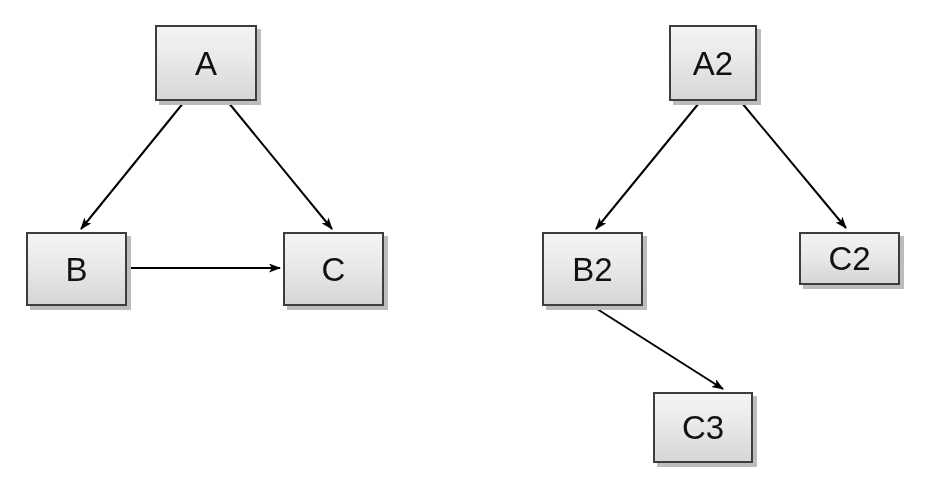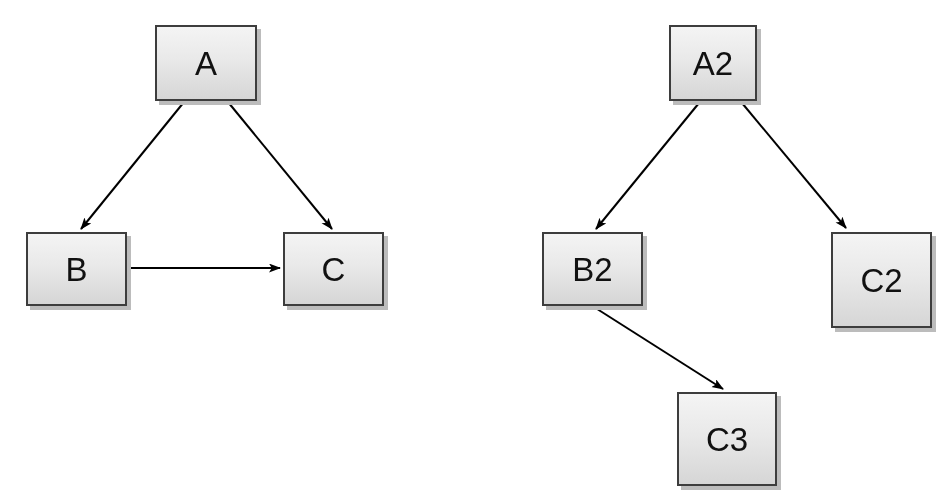--- a/index.html
+++ b/index.html
@@ -37,22 +37,22 @@
     line-height: 1;
     color: #111111;
     user-select: none;
   }
   
   #node-A  { left: 155px; top:  25px; width: 102px; height: 76px; }
   #node-B  { left:  26px; top: 232px; width: 101px; height: 74px; }
   #node-C  { left: 283px; top: 232px; width: 101px; height: 74px; }
   #node-A2 { left: 669px; top:  25px; width: 88px; height: 76px; }
   #node-B2 { left: 542px; top: 232px; width: 101px; height: 74px; }
-  #node-C2 { left: 799px; top: 232px; width: 101px; height: 96px; margin-left: 32px; }
-  #node-C3 { left: 677px; top: 392px; width: 100px; height: 94px; }
+  #node-C2 { left: 799px; top: 232px; width: 101px; height: 53px; }
+  #node-C3 { left: 653px; top: 392px; width: 100px; height: 71px; }
   .edge {
     stroke: #000000;
     stroke-width: 2;
   }
 </style>
 </head>
 <body>
 
 <div id="canvas">
 

